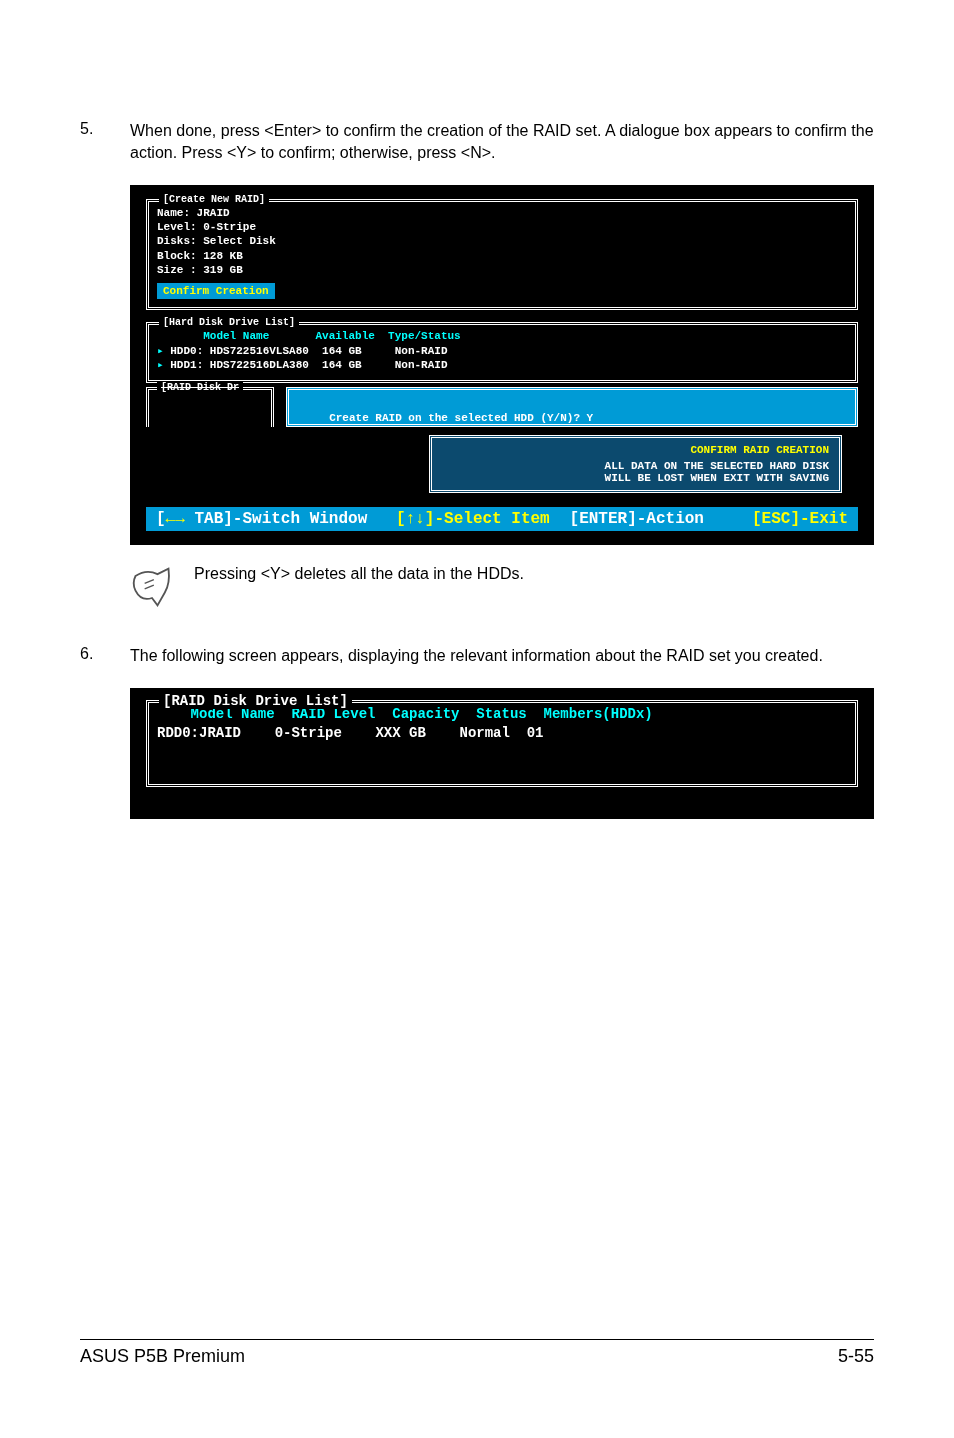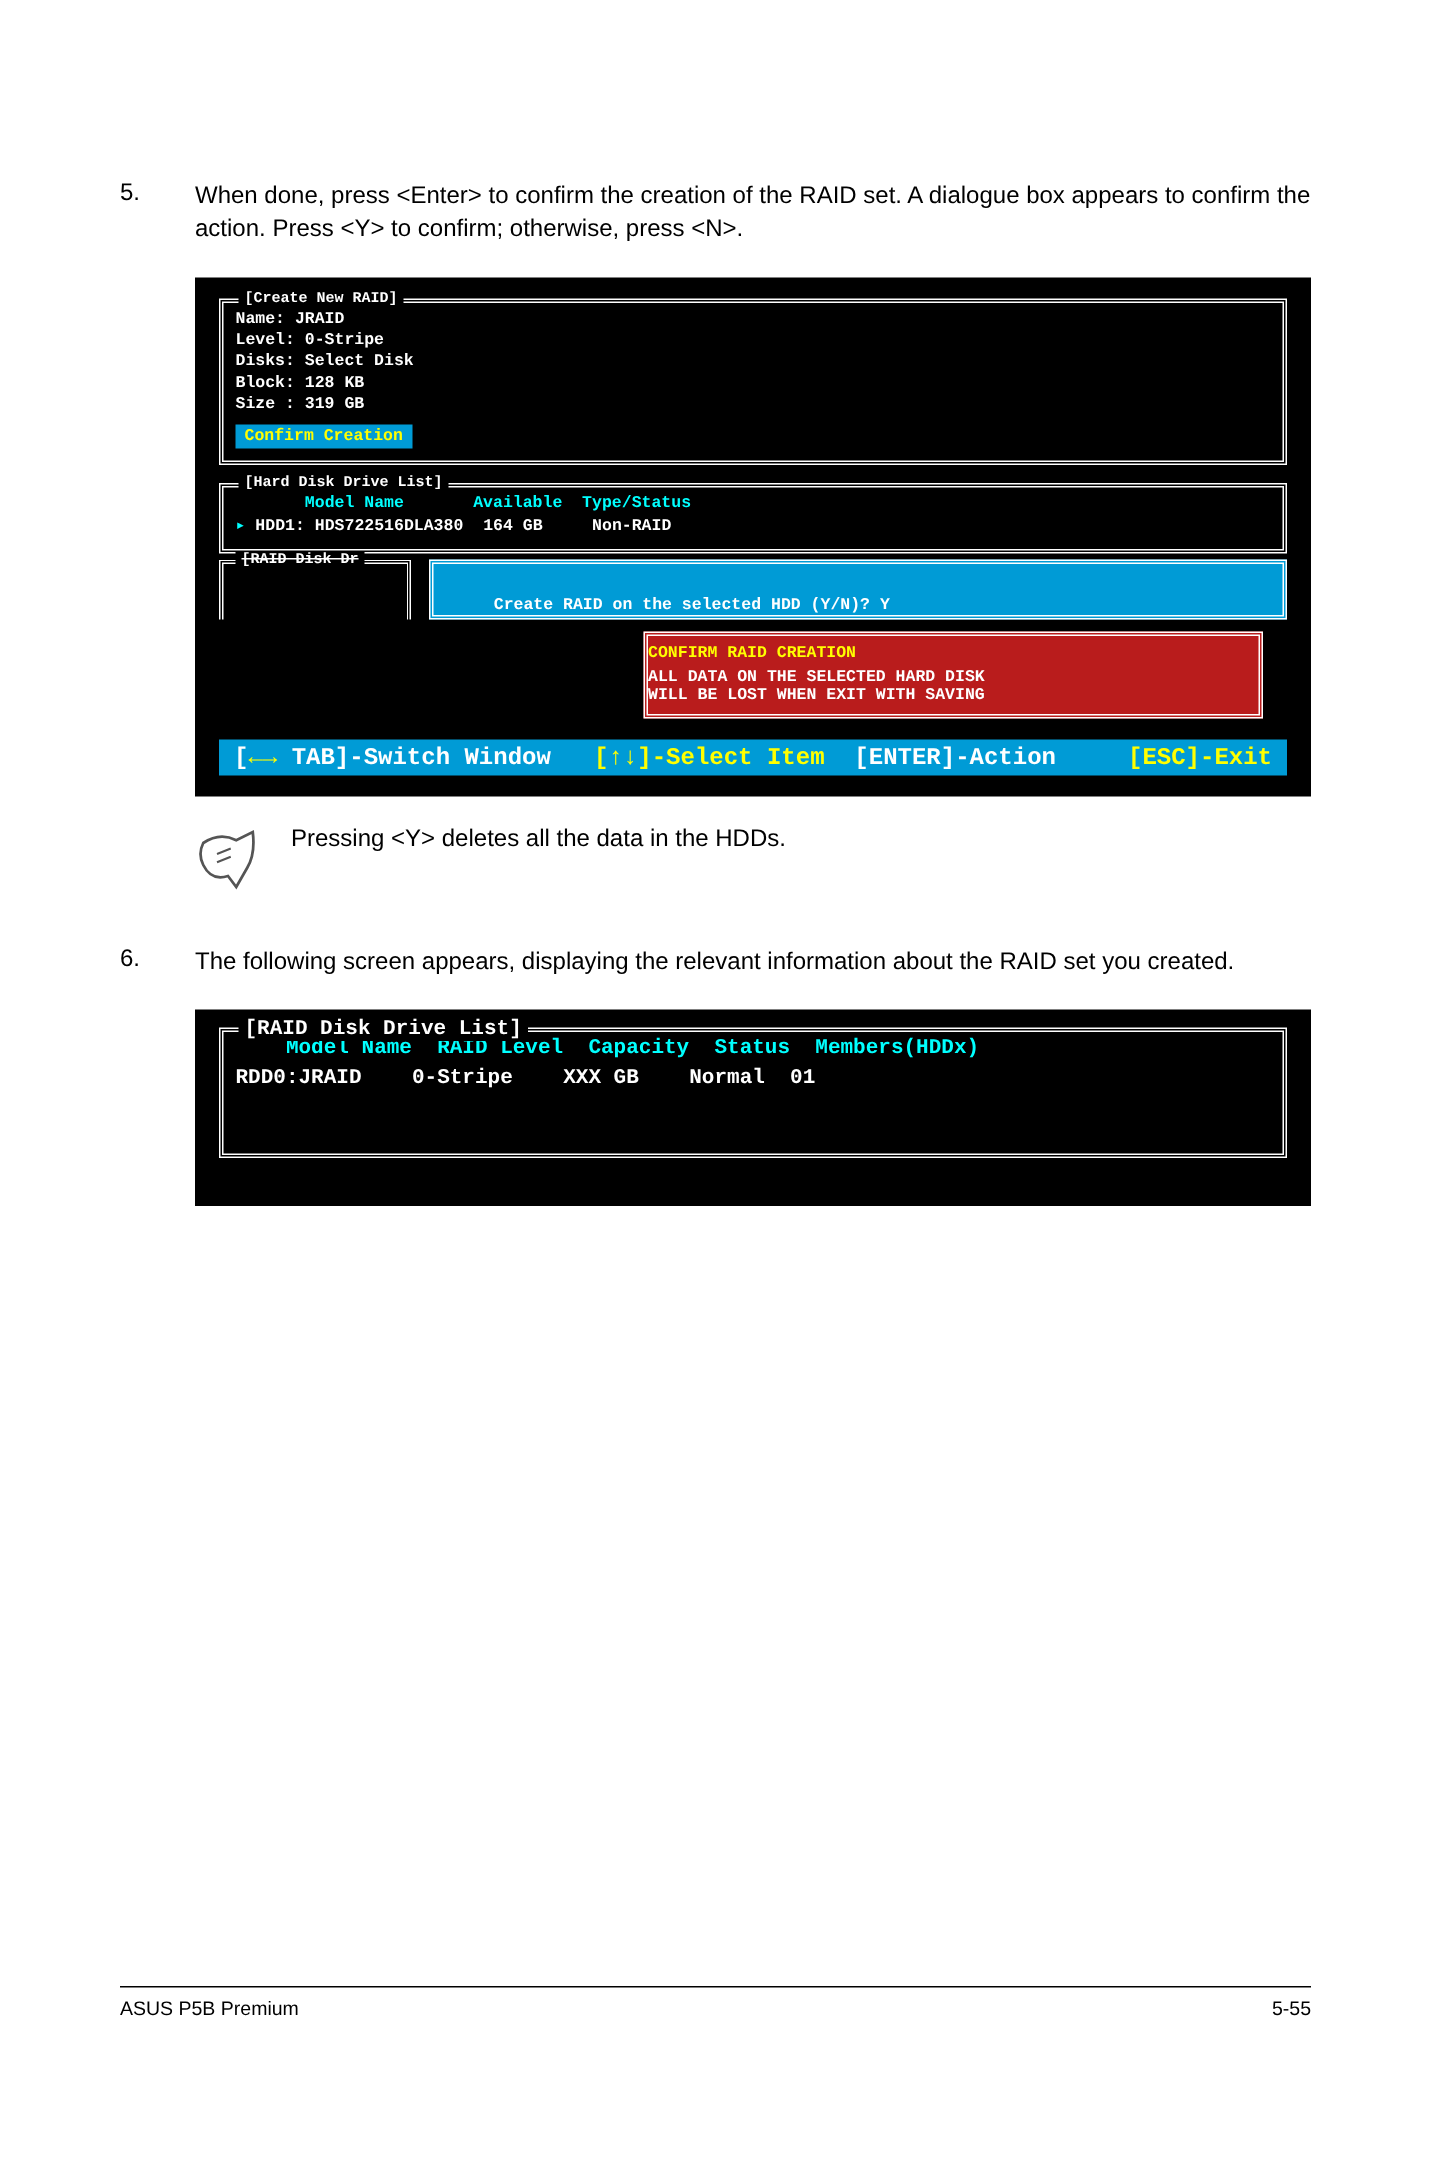--- a/index.html
+++ b/index.html
@@ -107,25 +107,25 @@
     .create-raid-prompt {
       flex: 1;
       background: #009bd6;
       border: 3px double #fff;
       display: flex;
       align-items: flex-end;
       padding-left: 40px;
       color: #fff;
     }
     .cyan-msg-box {
-      background: #b91c1c;
+      background: #0c4a6e;
       border: 3px double #fff;
       margin-top: 8px;
-      text-align: left;
-      padding: 6px 0;
+      text-align: right;
+      padding: 6px 10px;
       width: 58%;
       margin-left: auto;
       margin-right: 16px;
     }
     .cyan-msg-box .title-line {
       color: #ff0;
       margin-bottom: 4px;
     }
     .cyan-msg-box .msg-line {
       color: #fff;
@@ -181,21 +181,21 @@
     .small-row {
       white-space: pre;
       line-height: 1.4;
     }
     .page-footer {
       border-top: 1px solid #000;
       margin-top: 520px;
       padding-top: 6px;
       display: flex;
       justify-content: space-between;
-      font-size: 13px;
+      font-size: 18px;
     }
   </style>
 </head>
 <body>
 
 <div class="step">
   <div class="step-num">5.</div>
   <div class="step-text">When done, press &lt;Enter&gt; to confirm the creation of the RAID set. A dialogue box appears to confirm the action. Press &lt;Y&gt; to confirm; otherwise, press &lt;N&gt;.</div>
 </div>
 
@@ -206,20 +206,21 @@
       <div class="bios-line white">Name: JRAID</div>
       <div class="bios-line white">Level: 0-Stripe</div>
       <div class="bios-line white">Disks: Select Disk</div>
       <div class="bios-line white">Block: 128 KB</div>
       <div class="bios-line white">Size : 319 GB</div>
       <div class="confirm-box">Confirm Creation</div>
     </div>
     <div class="double-box right">
       <div class="box-title">[Hard Disk Drive List]</div>
       <div class="bios-line">       <span class="cyan">Model Name</span>       <span class="cyan">Available</span>  <span class="cyan">Type/Status</span></div>
+      <div class="bios-line"><span class="cyan">▸ </span><span class="white">HDD0:</span> <span class="white">HDS722516VLSA80</span>  <span class="white">164 GB</span>     <span class="white">Non-RAID</span></div>
       <div class="bios-line"><span class="cyan">▸ </span><span class="white">HDD1:</span> <span class="white">HDS722516DLA380</span>  <span class="white">164 GB</span>     <span class="white">Non-RAID</span></div>
     </div>
   </div>
 
   <div class="raid-disk-row">
     <div class="raid-disk-left">
       <div class="raid-disk-title">[RAID Disk Dr</div>
     </div>
     <div class="create-raid-prompt">
       <span>Create RAID on the selected HDD (Y/N)? Y</span>

